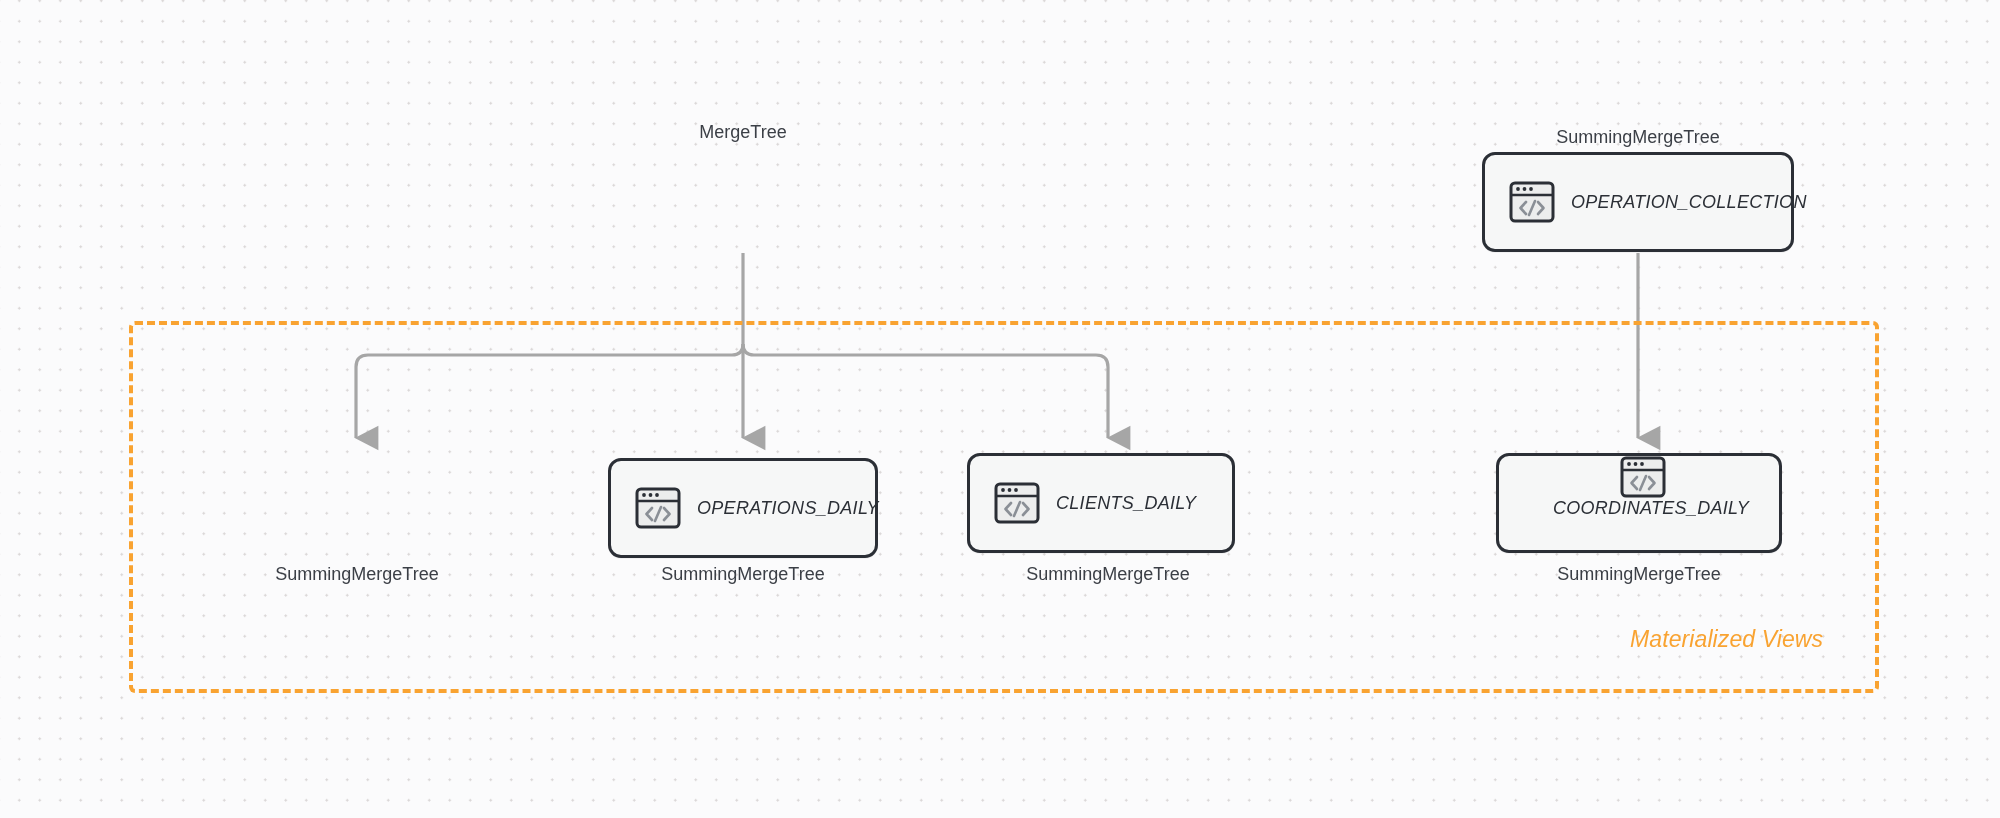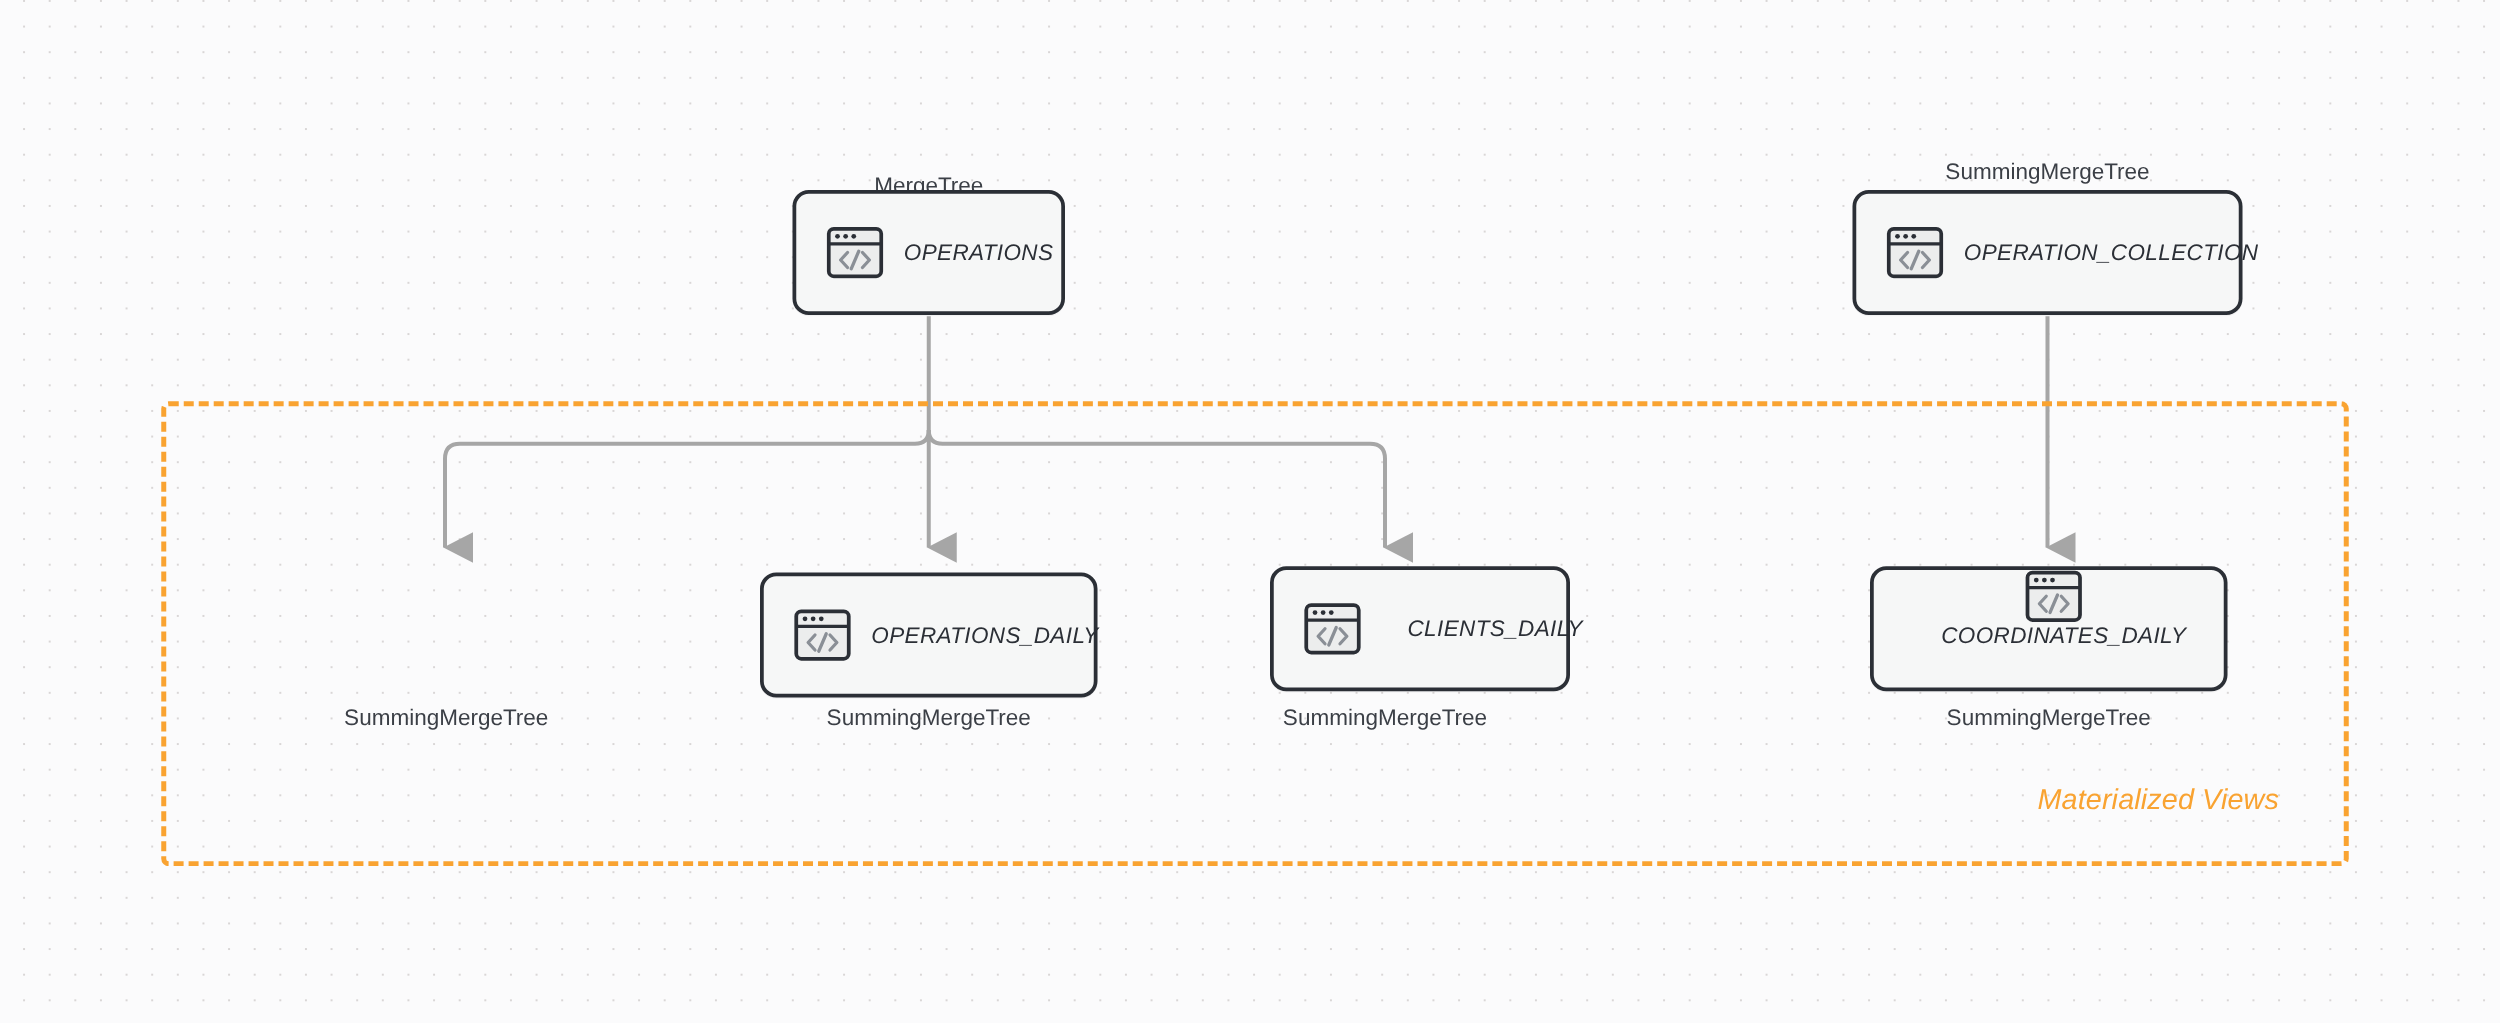--- a/index.html
+++ b/index.html
@@ -117,47 +117,32 @@
       <path d="M743,344 Q743,355 754,355 L1096,355 Q1108,355 1108,367 L1108,438" marker-end="url(#arrowhead)"></path>
 
       <path d="M1638,253 L1638,438" marker-end="url(#arrowhead)"></path>
     </g>
   </svg>
 
   <div class="mv-group" style="left:129px; top:321px; width:1750px; height:372px;"></div>
 
   <div class="mv-group-label" style="left:1630px; top:626px;">Materialized Views</div>
 
-  <div class="engine-caption" style="left:634px; top:122px; width:218px;margin-top:16px;">MergeTree</div>
+  <div class="engine-caption" style="left:634px; top:122px; width:218px;">MergeTree</div>
 
   <div class="engine-caption" style="left:1482px; top:127px; width:312px;">SummingMergeTree</div>
 
   <div class="engine-caption" style="left:214px; top:564px; width:286px;">SummingMergeTree</div>
 
   <div class="engine-caption" style="left:608px; top:564px; width:270px;">SummingMergeTree</div>
 
   <div class="engine-caption" style="left:988px; top:564px; width:240px;">SummingMergeTree</div>
 
   <div class="engine-caption" style="left:1496px; top:564px; width:286px;">SummingMergeTree</div>
 
-  <div class="node" style="left:634px; top:152px; width:218px; height:100px;">
-    <span class="node-icon">
-      <svg viewBox="0 0 46 42" xmlns="http://www.w3.org/2000/svg">
-        <rect x="2" y="2" width="42" height="38" rx="4" fill="#eceded" stroke="#2b2f36" stroke-width="3"></rect>
-        <line x1="2" y1="14" x2="44" y2="14" stroke="#2b2f36" stroke-width="2.6"></line>
-        <circle cx="9" cy="8" r="1.9" fill="#2b2f36"></circle>
-        <circle cx="15.5" cy="8" r="1.9" fill="#2b2f36"></circle>
-        <circle cx="22" cy="8" r="1.9" fill="#2b2f36"></circle>
-        <path d="M17,21 L11.5,27 L17,33" fill="none" stroke="#8a8f96" stroke-width="2.6" stroke-linecap="round" stroke-linejoin="round"></path>
-        <path d="M29,21 L34.5,27 L29,33" fill="none" stroke="#8a8f96" stroke-width="2.6" stroke-linecap="round" stroke-linejoin="round"></path>
-        <line x1="26" y1="20" x2="20" y2="34" stroke="#8a8f96" stroke-width="2.6" stroke-linecap="round"></line>
-      </svg>
-    </span>
-    <span class="node-label">OPERATIONS</span>
-  </div>
 
   <div class="node" style="left:1482px; top:152px; width:312px; height:100px;">
     <span class="node-icon">
       <svg viewBox="0 0 46 42" xmlns="http://www.w3.org/2000/svg">
         <rect x="2" y="2" width="42" height="38" rx="4" fill="#eceded" stroke="#2b2f36" stroke-width="3"></rect>
         <line x1="2" y1="14" x2="44" y2="14" stroke="#2b2f36" stroke-width="2.6"></line>
         <circle cx="9" cy="8" r="1.9" fill="#2b2f36"></circle>
         <circle cx="15.5" cy="8" r="1.9" fill="#2b2f36"></circle>
         <circle cx="22" cy="8" r="1.9" fill="#2b2f36"></circle>
         <path d="M17,21 L11.5,27 L17,33" fill="none" stroke="#8a8f96" stroke-width="2.6" stroke-linecap="round" stroke-linejoin="round"></path>
@@ -178,21 +163,21 @@
         <circle cx="15.5" cy="8" r="1.9" fill="#2b2f36"></circle>
         <circle cx="22" cy="8" r="1.9" fill="#2b2f36"></circle>
         <path d="M17,21 L11.5,27 L17,33" fill="none" stroke="#8a8f96" stroke-width="2.6" stroke-linecap="round" stroke-linejoin="round"></path>
         <path d="M29,21 L34.5,27 L29,33" fill="none" stroke="#8a8f96" stroke-width="2.6" stroke-linecap="round" stroke-linejoin="round"></path>
         <line x1="26" y1="20" x2="20" y2="34" stroke="#8a8f96" stroke-width="2.6" stroke-linecap="round"></line>
       </svg>
     </span>
     <span class="node-label">OPERATIONS_DAILY</span>
   </div>
 
-  <div class="node" style="left:1016px; top:453px; width:240px; height:100px;gap:21px;">
+  <div class="node" style="left:967px; top:453px; width:268px; height:100px;">
     <span class="node-icon">
       <svg viewBox="0 0 46 42" xmlns="http://www.w3.org/2000/svg">
         <rect x="2" y="2" width="42" height="38" rx="4" fill="#eceded" stroke="#2b2f36" stroke-width="3"></rect>
         <line x1="2" y1="14" x2="44" y2="14" stroke="#2b2f36" stroke-width="2.6"></line>
         <circle cx="9" cy="8" r="1.9" fill="#2b2f36"></circle>
         <circle cx="15.5" cy="8" r="1.9" fill="#2b2f36"></circle>
         <circle cx="22" cy="8" r="1.9" fill="#2b2f36"></circle>
         <path d="M17,21 L11.5,27 L17,33" fill="none" stroke="#8a8f96" stroke-width="2.6" stroke-linecap="round" stroke-linejoin="round"></path>
         <path d="M29,21 L34.5,27 L29,33" fill="none" stroke="#8a8f96" stroke-width="2.6" stroke-linecap="round" stroke-linejoin="round"></path>
         <line x1="26" y1="20" x2="20" y2="34" stroke="#8a8f96" stroke-width="2.6" stroke-linecap="round"></line>

